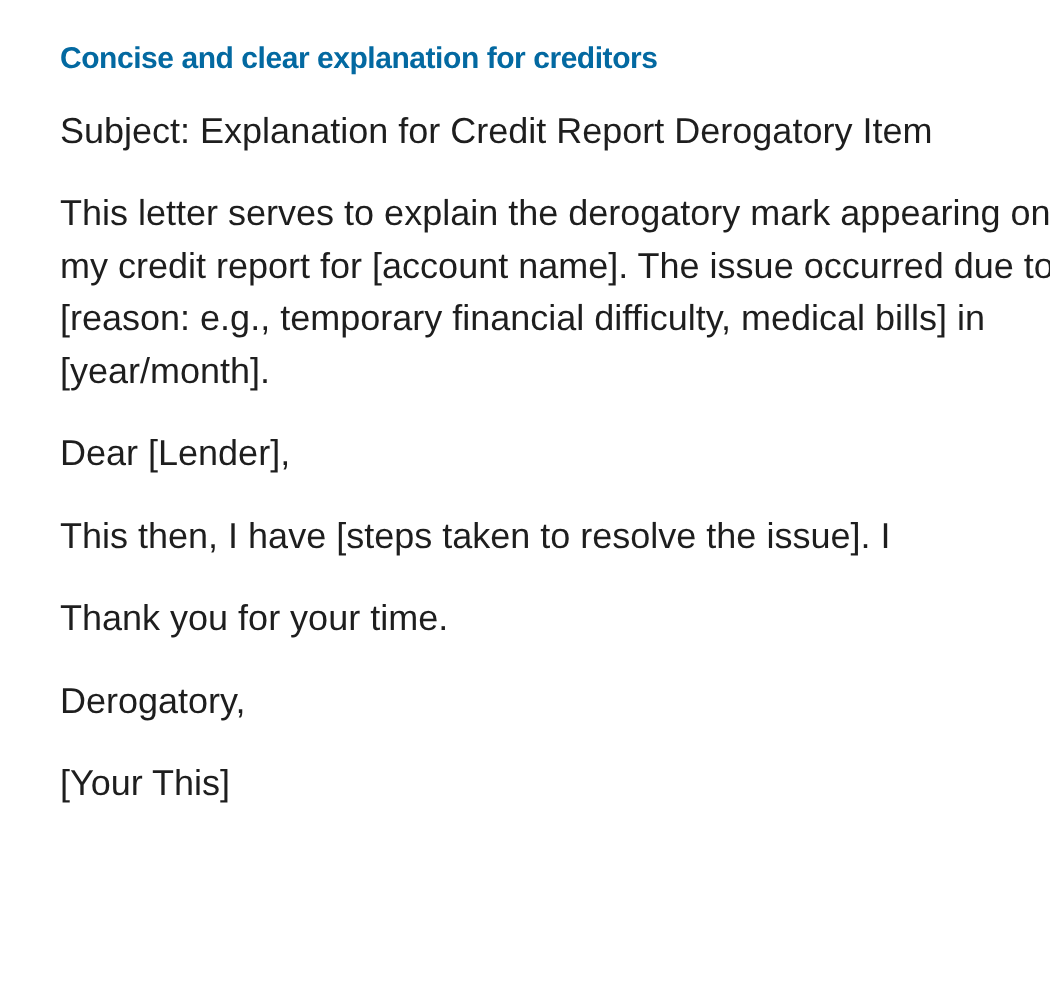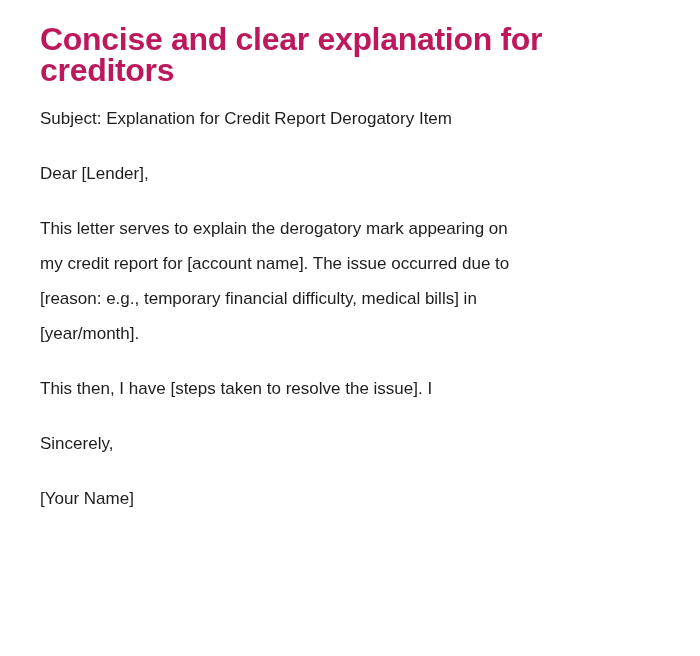--- a/index.html
+++ b/index.html
@@ -13,29 +13,29 @@
     overflow: hidden;
     font-family: "Liberation Sans", "DejaVu Sans", sans-serif;
   }
   .doc {
     box-sizing: border-box;
     width: 700px;
     padding: 24px 40px 0 40px;
   }
   .doc h1 {
     margin: 0 0 15px 0;
-    font-size: 32px;
+    font-size: 20px;
     line-height: 31px;
     font-weight: 700;
     letter-spacing: -0.3px;
-    color: #be185d;
+    color: #0369a1;
   }
   .para {
     margin: 0 0 20px 0;
-    font-size: 17px;
+    font-size: 24px;
     line-height: 35px;
     font-weight: 400;
     color: #1e1e1e;
   }
   .line {
     display: block;
     white-space: nowrap;
   }
 </style>
 </head>
@@ -43,36 +43,39 @@
 
 <div class="doc">
 
   <h1>Concise and clear explanation for creditors</h1>
 
   <p class="para">
     <span class="line">Subject: Explanation for Credit Report Derogatory Item</span>
   </p>
 
   <p class="para">
-    <span class="line">Dear [Lender],</span>
-  </p>
-
-  <p class="para">
     <span class="line">This letter serves to explain the derogatory mark appearing on</span>
     <span class="line">my credit report for [account name]. The issue occurred due to</span>
     <span class="line">[reason: e.g., temporary financial difficulty, medical bills] in</span>
     <span class="line">[year/month].</span>
   </p>
 
   <p class="para">
+    <span class="line">Dear [Lender],</span>
+  </p>
+
+  <p class="para">
     <span class="line">This then, I have [steps taken to resolve the issue]. I</span>
   </p>
 
-
   <p class="para">
-    <span class="line">Sincerely,</span>
+    <span class="line">Thank you for your time.</span>
   </p>
 
   <p class="para">
-    <span class="line">[Your Name]</span>
+    <span class="line">Derogatory,</span>
+  </p>
+
+  <p class="para">
+    <span class="line">[Your This]</span>
   </p>
 
 </div>
 
 </body></html>

